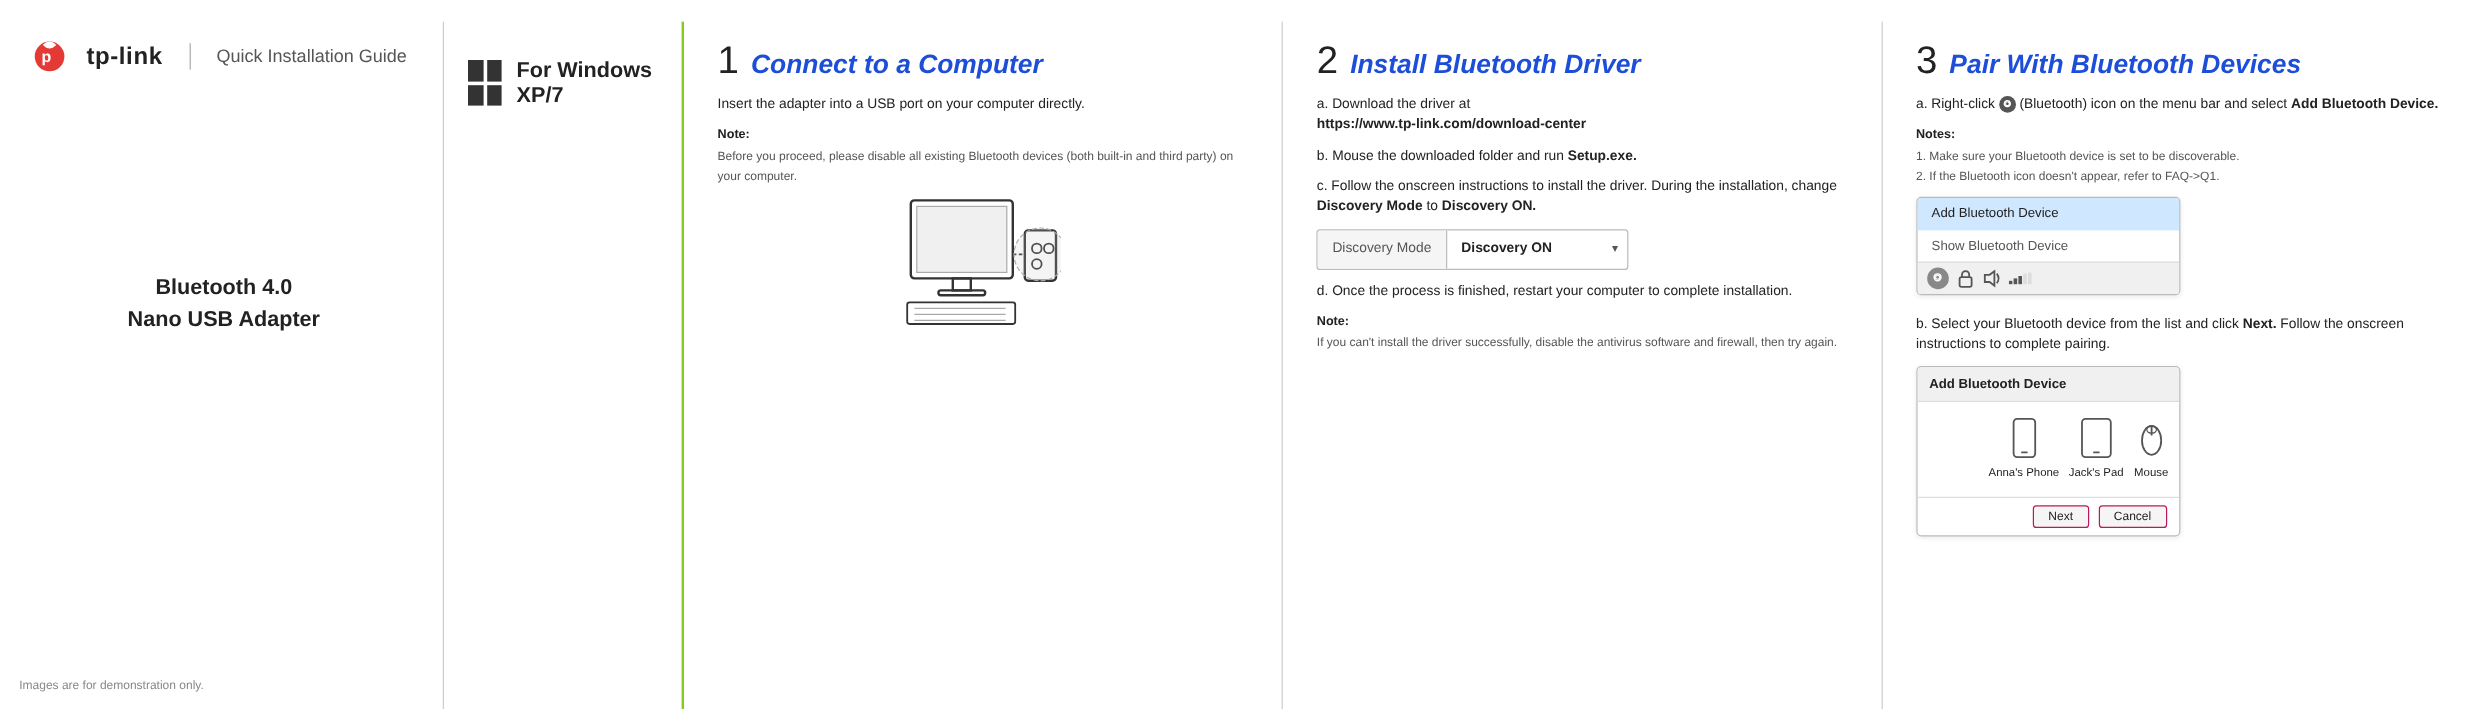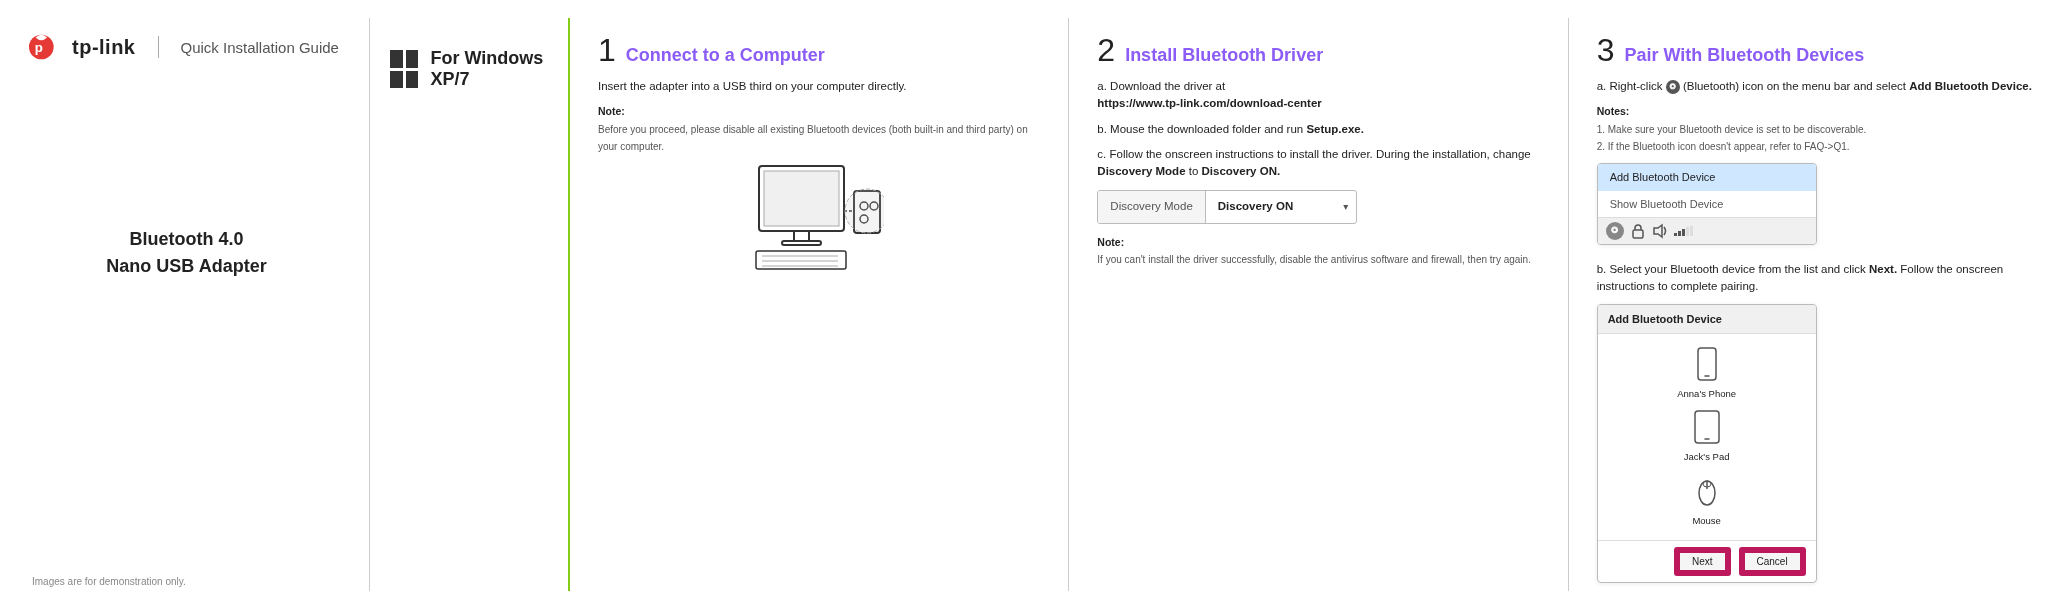--- a/index.html
+++ b/index.html
@@ -67,21 +67,21 @@
       text-align: center;
       margin-top: 160px;
       width: 100%;
       line-height: 1.5;
     }
     .footer-note {
       font-size: 10px;
       color: #888;
       position: absolute;
       bottom: 14px;
-      left: 32px;
+      left: 16px;
     }
     
     .windows-panel {
       width: 200px;
       min-width: 200px;
       display: flex;
       flex-direction: column;
       align-items: flex-start;
       justify-content: flex-start;
       padding: 10px 20px;
@@ -132,23 +132,24 @@
       gap: 10px;
       margin-bottom: 12px;
     }
     .step-number {
       font-size: 32px;
       font-weight: 300;
       color: #222;
       line-height: 1;
     }
     .step-title {
-      font-size: 18px;
-      font-weight: bold;
-      color: #8b5cf6;
+      font-size: 22px;
+      font-weight: bold;
+      color: #1d4ed8;
+      font-style: italic;
     }
     .step-body {
       font-size: 11.5px;
       color: #222;
       line-height: 1.5;
     }
     .step-body p { margin-bottom: 8px; }
     .step-body a, .step-body .link {
       color: #222;
       font-weight: bold;
@@ -247,21 +248,21 @@
     .device-dialog-title {
       background: #f0f0f0;
       padding: 6px 10px;
       font-size: 11px;
       font-weight: bold;
       color: #222;
       border-bottom: 1px solid #ddd;
     }
     .device-list {
       display: flex;
-      flex-direction: column;
+      flex-direction: row;
       justify-content: flex-end;
       padding: 12px 8px;
       gap: 8px;
     }
     .device-item {
       display: flex;
       flex-direction: column;
       align-items: center;
       gap: 5px;
     }
@@ -280,21 +281,21 @@
     .device-dialog-footer {
       display: flex;
       justify-content: flex-end;
       gap: 8px;
       padding: 6px 10px;
       border-top: 1px solid #ddd;
     }
     .dialog-btn {
       font-size: 10px;
       padding: 3px 12px;
-      border: 6px solid #be185d;
+      border: 1px solid #be185d;
       border-radius: 3px;
       background: #f5f5f5;
       color: #222;
       cursor: pointer;
     }
     
     .illus-wrap {
       display: flex;
       align-items: flex-end;
       gap: 10px;
@@ -365,21 +366,21 @@
   </div>
 
   <div class="steps-area">
 
     <div class="step">
       <div class="step-header">
         <span class="step-number">1</span>
         <span class="step-title">Connect to a Computer</span>
       </div>
       <div class="step-body">
-        <p>Insert the adapter into a USB third on your computer directly.</p>
+        <p>Insert the adapter into a USB port on your computer directly.</p>
         <div class="notes-section">
           <span class="notes-title">Note:</span><br>
           <span class="notes-body">Before you proceed, please disable all existing Bluetooth devices (both built-in and third party) on your computer.</span>
         </div>
 
         <div class="step1-img illus-wrap">
           <svg width="130" height="120" viewBox="0 0 130 120">
 
             <rect x="5" y="5" width="85" height="65" rx="3" ry="3" fill="none" stroke="#333" stroke-width="2"></rect>
             <rect x="10" y="10" width="75" height="55" fill="#f0f0f0" stroke="#aaa" stroke-width="1"></rect>
@@ -420,20 +421,21 @@
         </p>
         <p>
           <span>c. Follow the onscreen instructions to install the driver. During the installation, change</span> <span class="bold">Discovery Mode</span> <span>to</span> <span class="bold">Discovery ON.</span>
         </p>
 
         <div class="discovery-box">
           <span class="discovery-label">Discovery Mode</span>
           <span class="discovery-value">Discovery ON</span>
           <span class="discovery-arrow">▾</span>
         </div>
+        <p>d. Once the process is finished, restart your computer to complete installation.</p>
         <div class="notes-section">
           <span class="notes-title">Note:</span><br>
           <span class="notes-body">If you can't install the driver successfully, disable the antivirus software and firewall, then try again.</span>
         </div>
       </div>
     </div>
 
     <div class="step">
       <div class="step-header">
         <span class="step-number">3</span>

